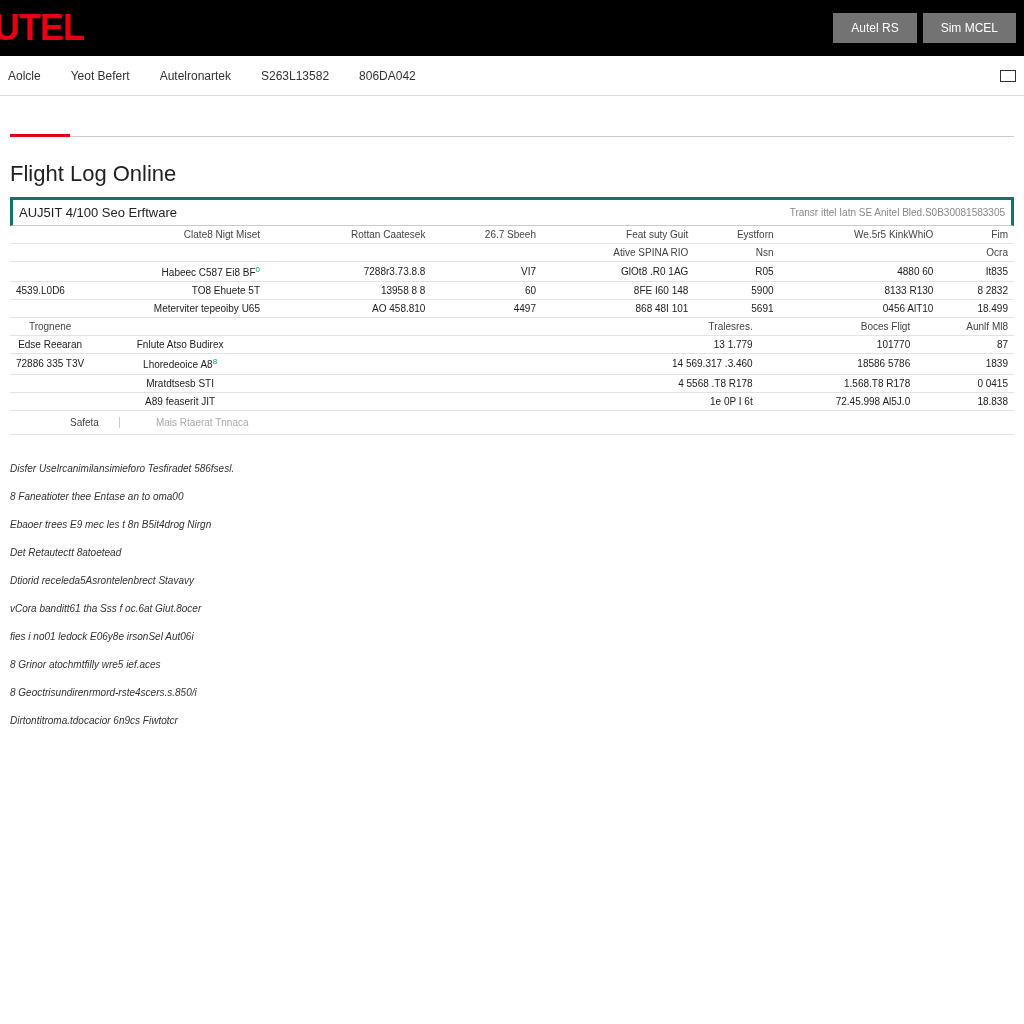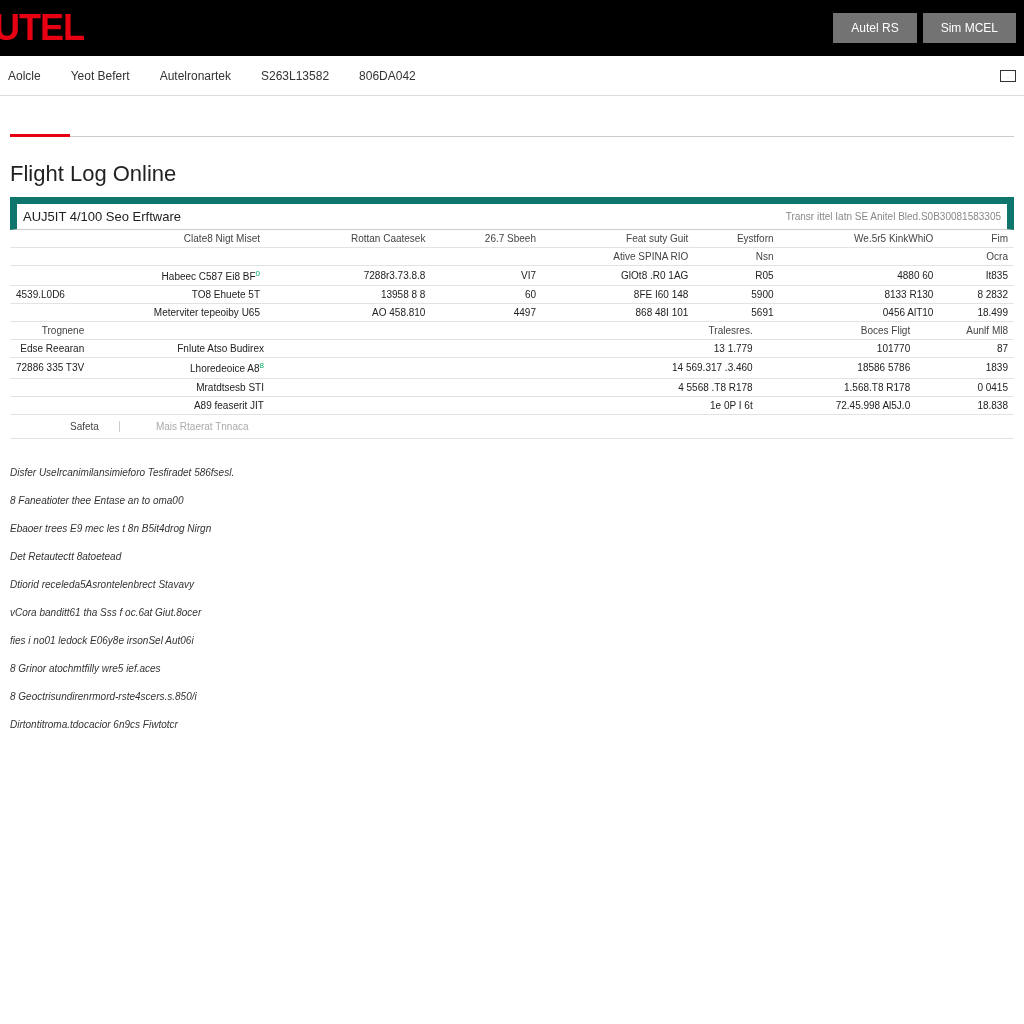--- a/index.html
+++ b/index.html
@@ -81,21 +81,21 @@
   h1.page-title {
     font-size: 22px;
     font-weight: normal;
     color: #222;
     margin-bottom: 10px;
   }
   .subbar {
     display: flex;
     align-items: center;
     justify-content: space-between;
-    border: 7px solid #0f766e;
+    border: 3px solid #0f766e;
     border-bottom: 1px solid #ccc;
     padding: 5px 6px;
     margin-bottom: 0;
   }
   .subbar-left {
     font-size: 13px;
     color: #222;
   }
   .subbar-right {
     font-size: 10px;
@@ -107,21 +107,21 @@
     border-collapse: collapse;
     font-size: 10px;
   }
   table.data th, table.data td {
     padding: 3px 6px;
     border-bottom: 1px solid #e3e3e3;
     text-align: right;
     white-space: nowrap;
   }
   table.data th { font-weight: normal; color: #444; }
-  table.data .lcol { text-align: right; }
+  table.data .lcol { text-align: center; }
   table.data .label-col { text-align: right; padding-right: 20px; width: 200px; }
   table.data .first-col { text-align: left; width: 70px; }
   .sup { color: #0a6; font-size: 8px; vertical-align: super; }
 
   .second-block { margin-top: 0; }
 
   .bottom-row {
     display: flex;
     align-items: flex-end;
     gap: 36px;

